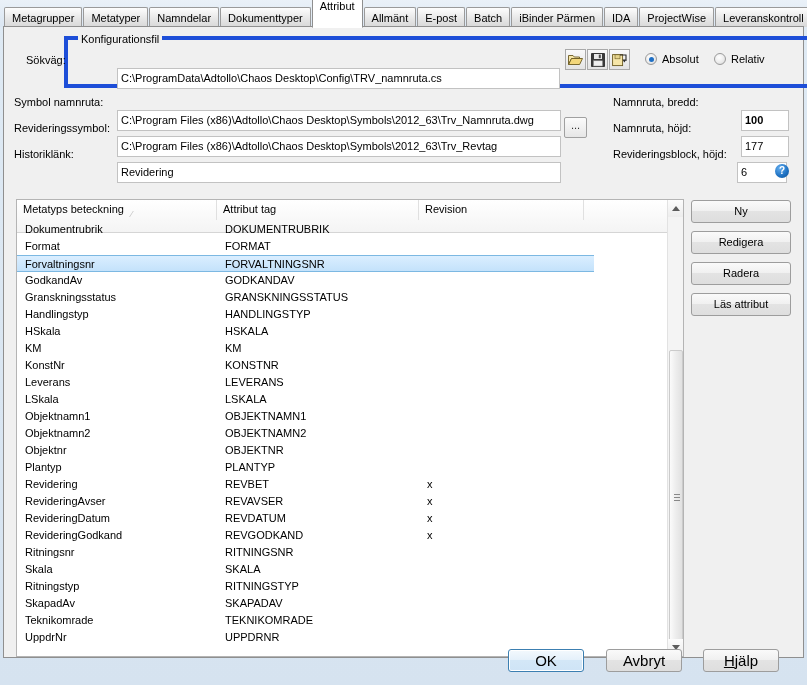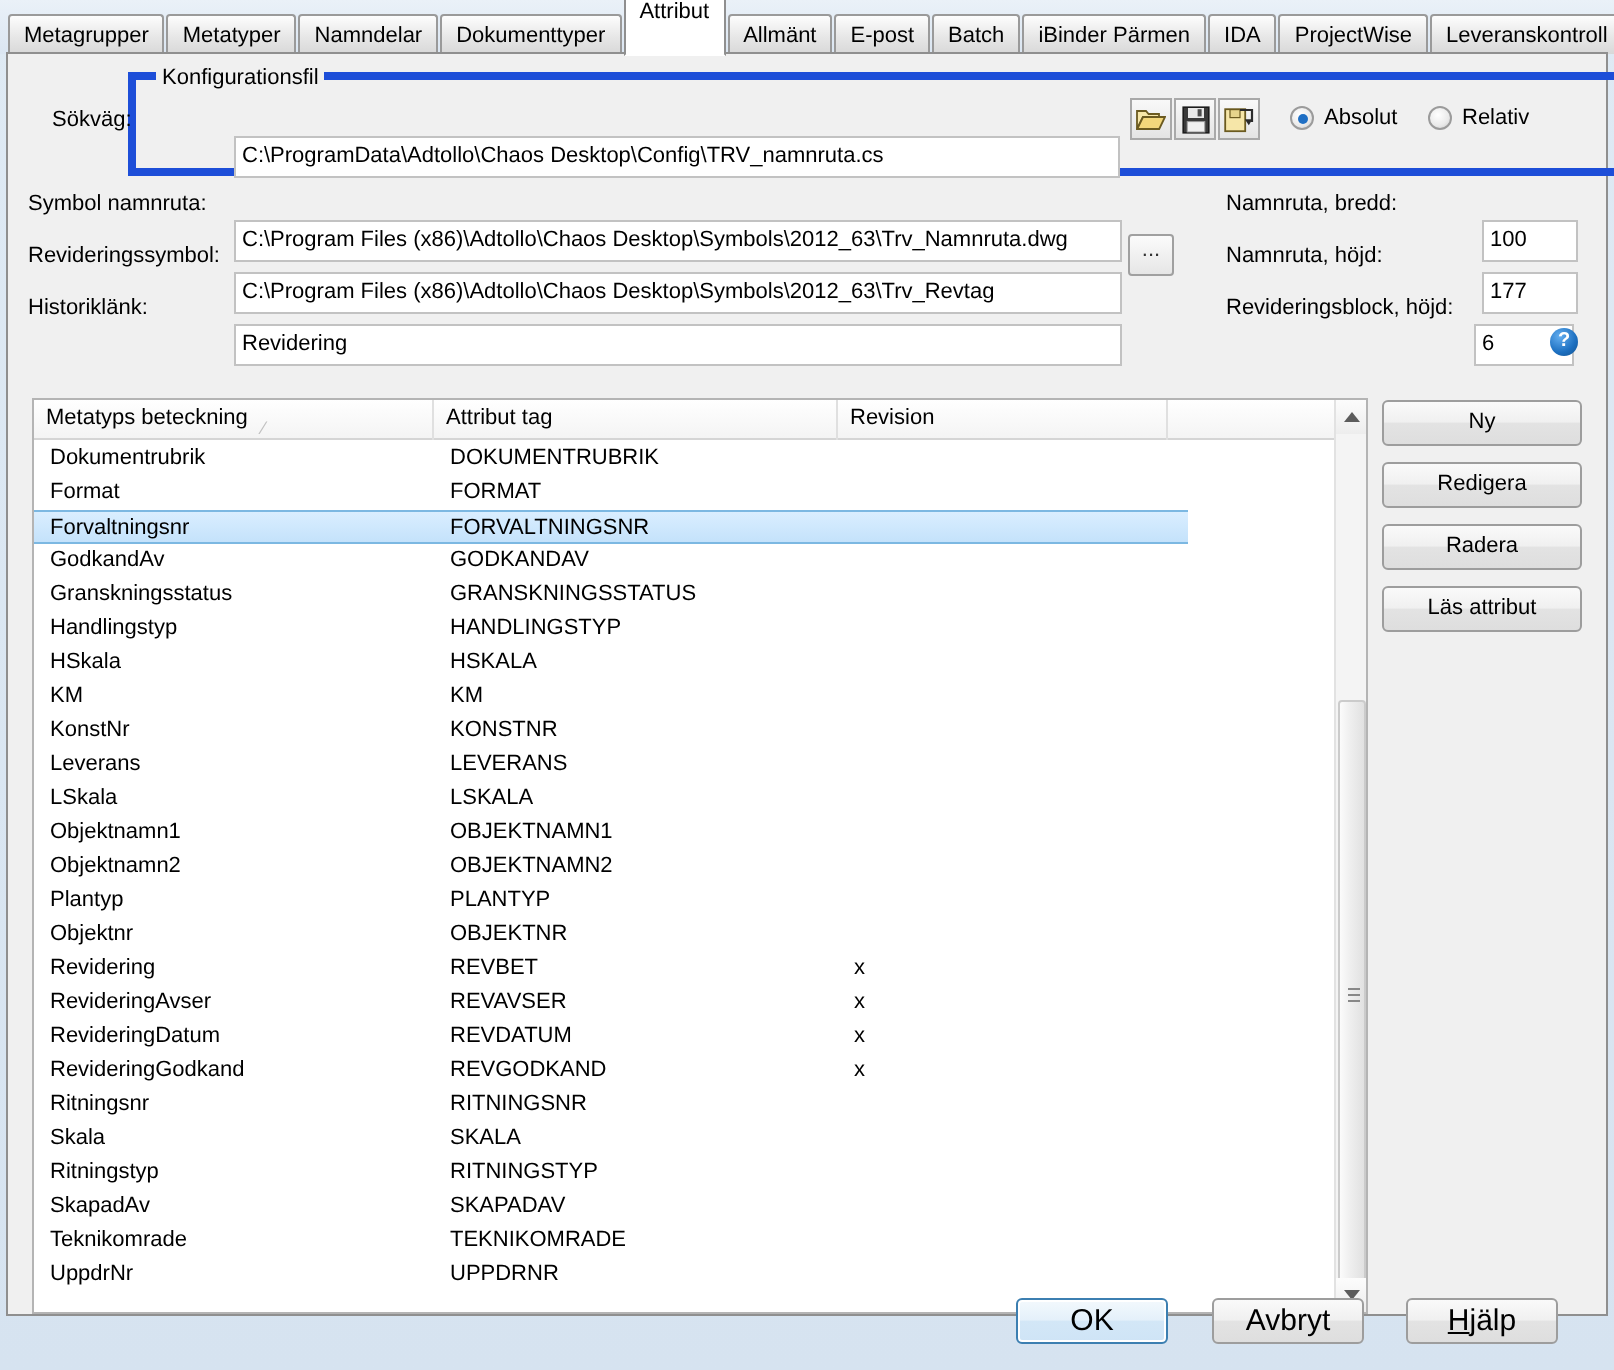--- a/index.html
+++ b/index.html
@@ -179,21 +179,21 @@
     left: 12px; top: 172px;
     width: 668px; height: 458px;
     background: #ffffff;
     border: 1px solid #b4b4b4;
     box-sizing: border-box;
     overflow: hidden;
   }
   .listhead {
     position: absolute;
     left: 0; top: 0;
-    width: 100%; height: 20px;
+    width: 100%; height: 33px;
     display: flex;
     background: linear-gradient(to bottom,#ffffff 0%,#f4f4f4 100%);
     border-bottom: 1px solid #d5d5d5;
     box-sizing: border-box;
   }
   .hcell {
     position: relative;
     height: 20px;
     line-height: 19px;
     font-size: 11px;
@@ -377,21 +377,21 @@
       <span>Absolut</span>
     </div>
     <div class="radio" style="left:710px; top:26px;align-items:flex-end;">
       <span class="dot"></span>
       <span>Relativ</span>
     </div>
 
     <div class="lbl" style="left:10px; top:69px;">Symbol namnruta:</div>
     <div class="txtfield" style="left:113px; top:64px; width:444px;">C:\Program Files (x86)\Adtollo\Chaos Desktop\Symbols\2012_63\Trv_Namnruta.dwg</div>
     <div class="lbl" style="left:609px; top:69px;">Namnruta, bredd:</div>
-    <div class="txtfield" style="left:737px; top:64px; width:48px;">100</div>
+    <div class="txtfield" style="left:737px; top:64px; width:48px;font-weight:bold;">100</div>
 
     <div class="lbl" style="left:10px; top:95px;">Revideringssymbol:</div>
     <div class="txtfield" style="left:113px; top:90px; width:444px;">C:\Program Files (x86)\Adtollo\Chaos Desktop\Symbols\2012_63\Trv_Revtag</div>
     <div class="dotsbtn" style="left:560px; top:90px;">...</div>
     <div class="lbl" style="left:609px; top:95px;">Namnruta, höjd:</div>
     <div class="txtfield" style="left:737px; top:90px; width:48px;">177</div>
 
     <div class="lbl" style="left:10px; top:121px;">Historiklänk:</div>
     <div class="txtfield" style="left:113px; top:116px; width:444px;">Revidering</div>
     <div class="lbl" style="left:609px; top:121px;">Revideringsblock, höjd:</div>
@@ -476,27 +476,27 @@
             <span class="c1">Objektnamn1</span>
             <span class="c2">OBJEKTNAMN1</span>
             <span class="c3"></span>
           </div>
           <div class="row">
             <span class="c1">Objektnamn2</span>
             <span class="c2">OBJEKTNAMN2</span>
             <span class="c3"></span>
           </div>
           <div class="row">
+            <span class="c1">Objektnr</span>
+            <span class="c2">OBJEKTNR</span>
+            <span class="c3"></span>
+          </div>
+          <div class="row">
             <span class="c1">Plantyp</span>
             <span class="c2">PLANTYP</span>
-            <span class="c3"></span>
-          </div>
-          <div class="row">
-            <span class="c1">Objektnr</span>
-            <span class="c2">OBJEKTNR</span>
             <span class="c3"></span>
           </div>
           <div class="row">
             <span class="c1">Revidering</span>
             <span class="c2">REVBET</span>
             <span class="c3">x</span>
           </div>
           <div class="row">
             <span class="c1">RevideringAvser</span>
             <span class="c2">REVAVSER</span>

